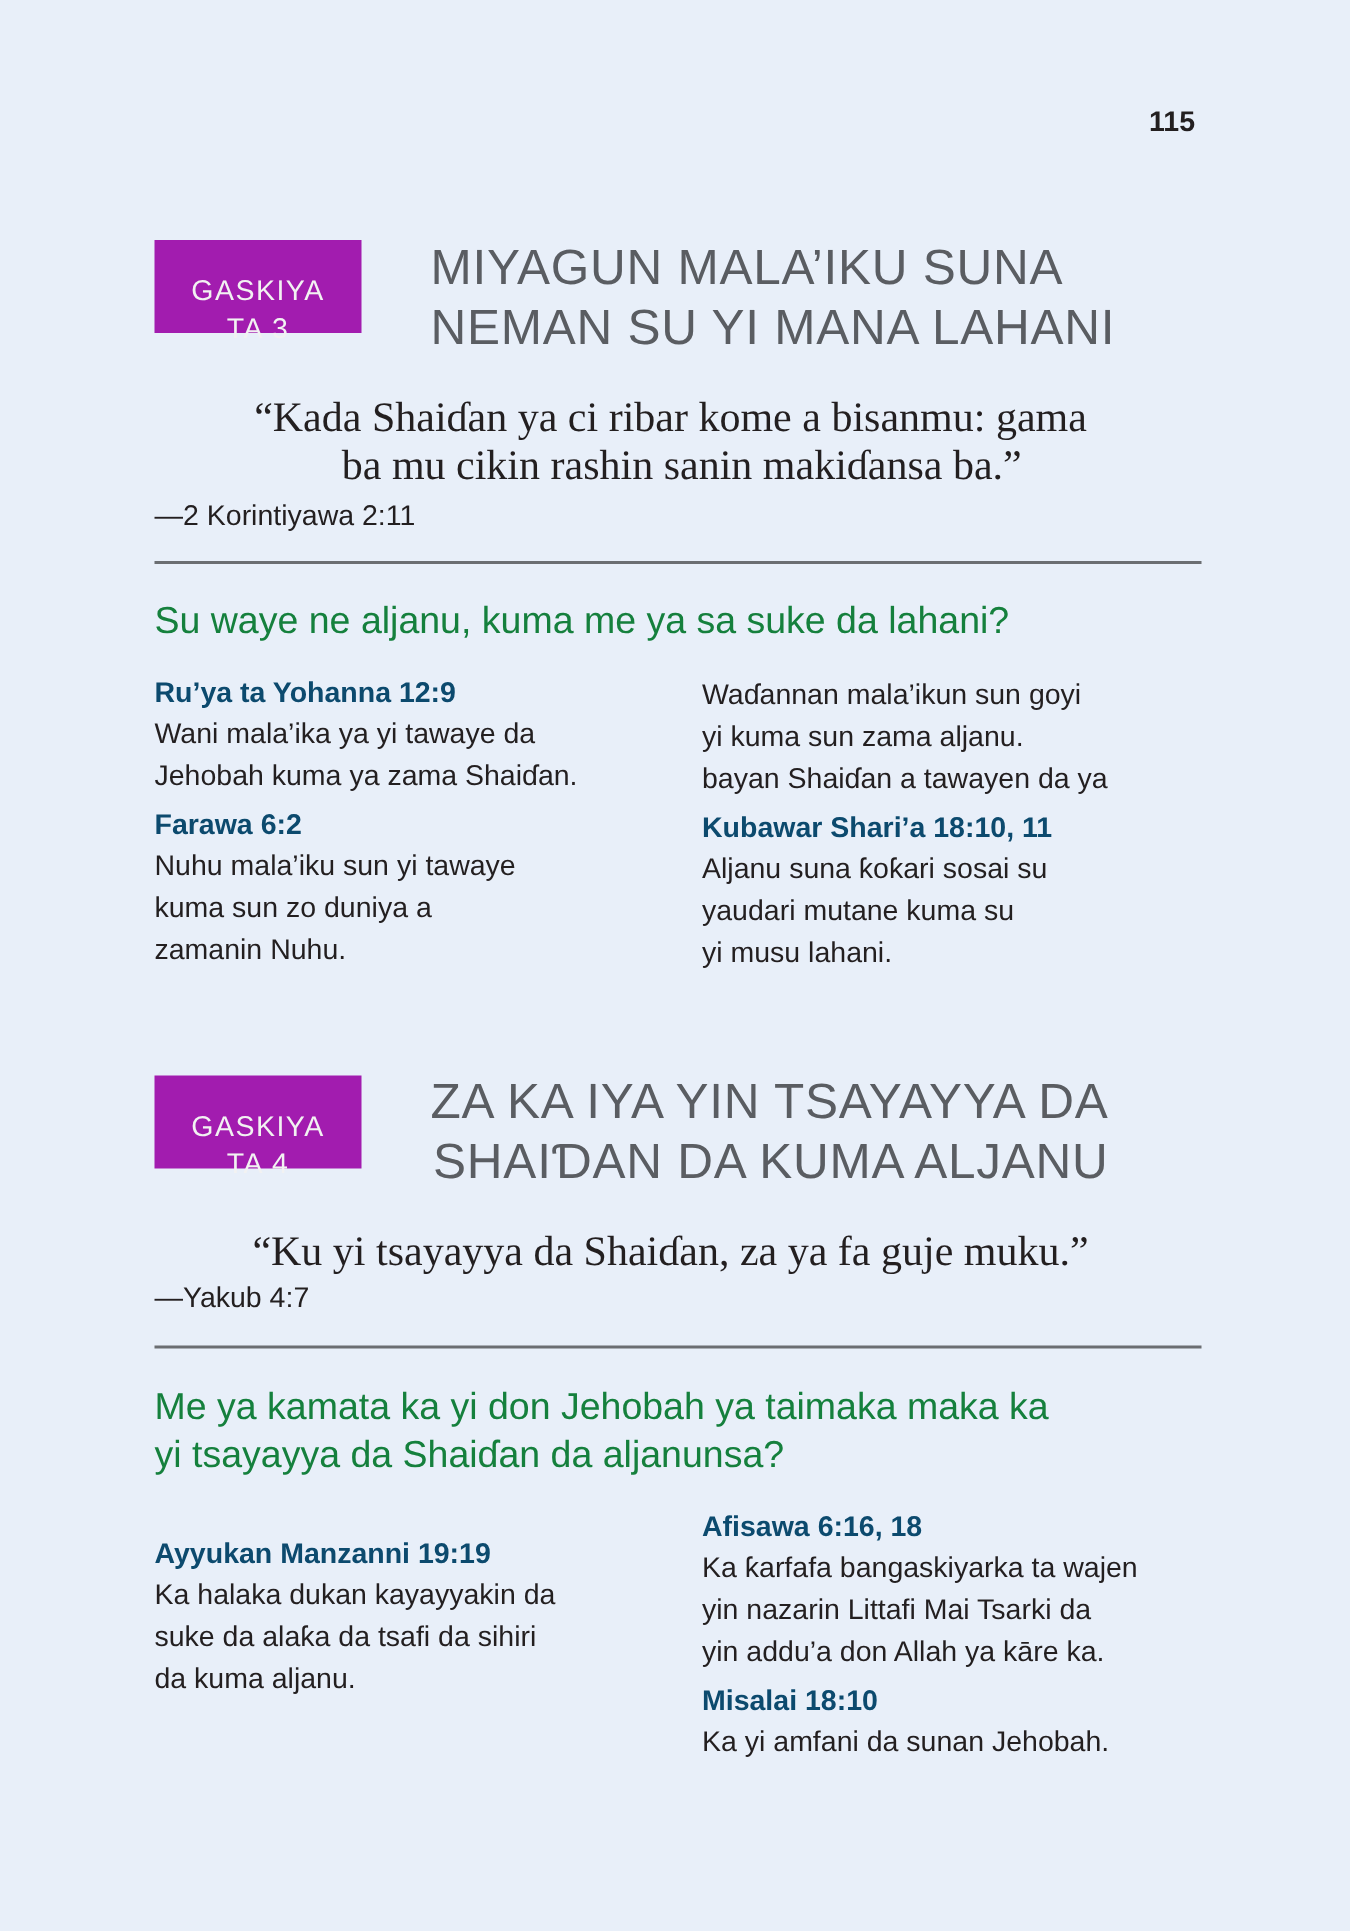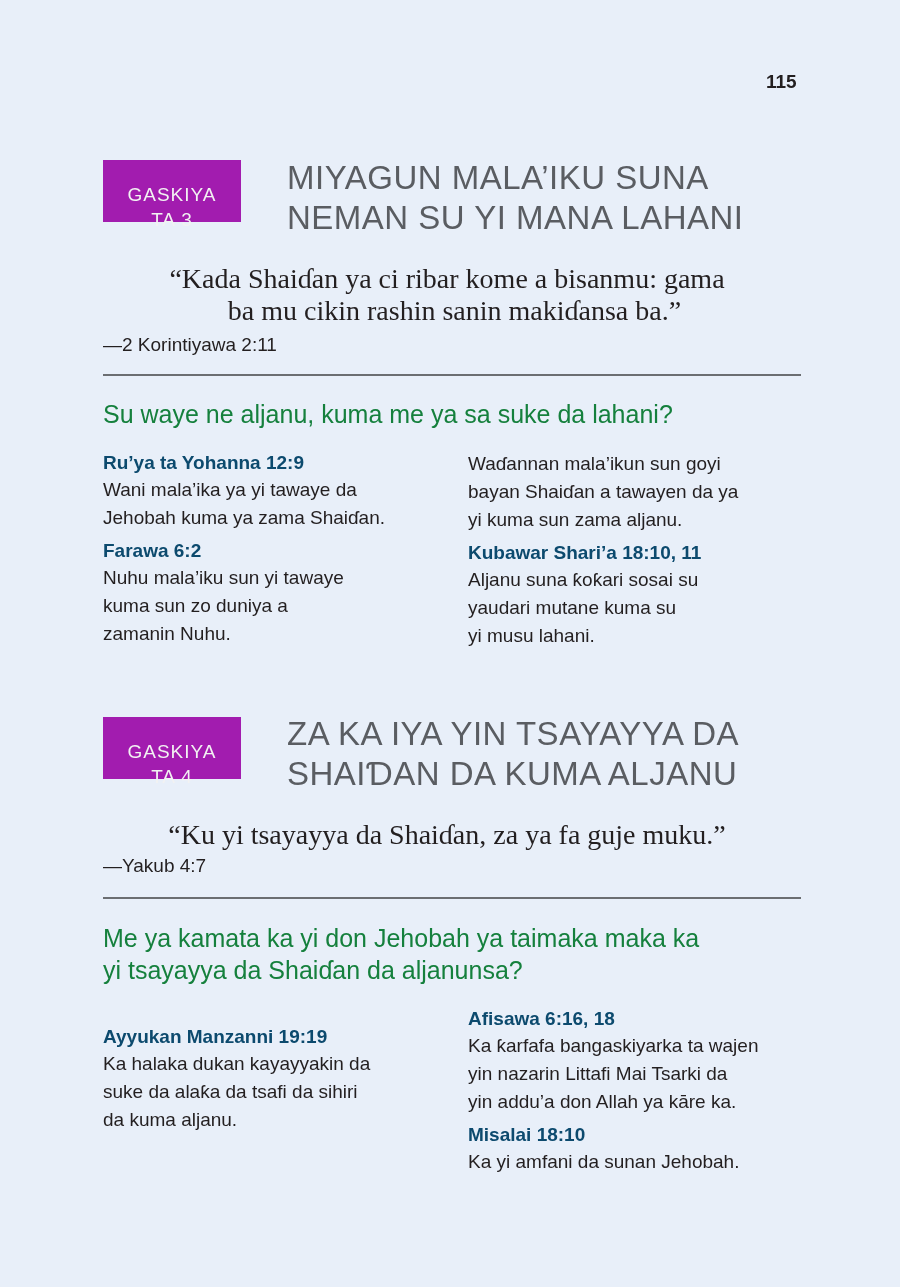--- a/index.html
+++ b/index.html
@@ -149,41 +149,41 @@
         <span>kuma sun zo duniya a</span>
         <span>zamanin Nuhu.</span>
       </div>
     </div>
   </div>
 
   <div class="column col-right" style="top:450px;">
     <div class="ref-block">
       <div class="ref-text">
         <span>Waɗannan mala’ikun sun goyi</span>
+        <span>yi kuma sun zama aljanu.</span>
         <span>bayan Shaiɗan a tawayen da ya</span>
-        <span>yi kuma sun zama aljanu.</span>
       </div>
     </div>
     <div class="ref-block">
       <div class="ref-title">Kubawar Shari’a 18:10, 11</div>
       <div class="ref-text">
         <span>Aljanu suna ƙoƙari sosai su</span>
         <span>yaudari mutane kuma su</span>
         <span>yi musu lahani.</span>
       </div>
     </div>
   </div>
 </div>
 
 <div class="section" style="top:0;">
   <div class="badge" style="top:717px;">
     <span>GASKIYA</span>
     <span>TA 4</span>
   </div>
-  <h2 class="heading" style="top:714px;">
+  <h2 class="heading" style="top:714px;text-align:right;">
     <span>ZA KA IYA YIN TSAYAYYA DA</span>
     <span>SHAIƊAN DA KUMA ALJANU</span>
   </h2>
 
   <div class="quote" style="top:819px;">
     <span class="line">“Ku yi tsayayya da Shaiɗan, za ya fa guje muku.”</span>
   </div>
   <div class="citation" style="top:855px;">—Yakub 4:7</div>
 
   <div class="divider" style="top:897px;"></div>

